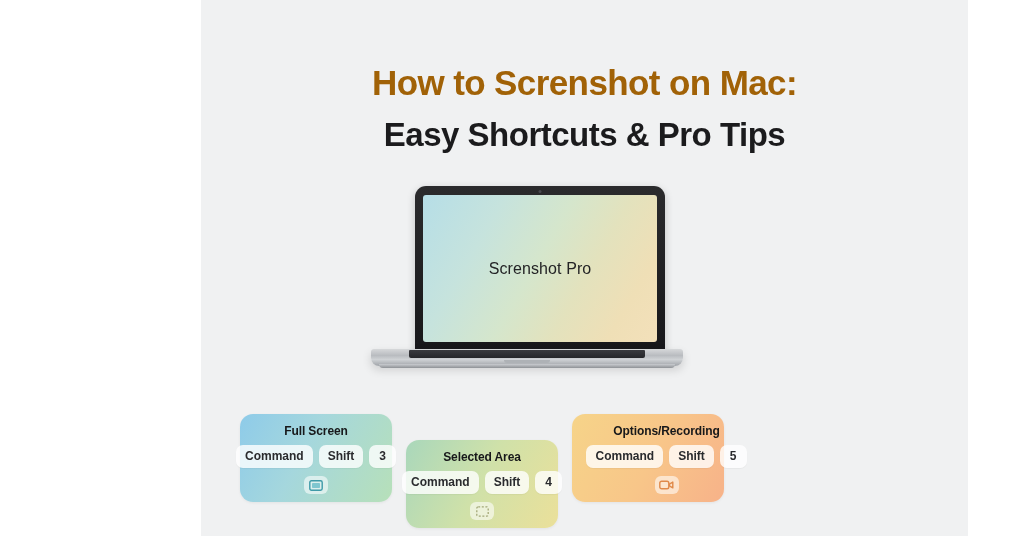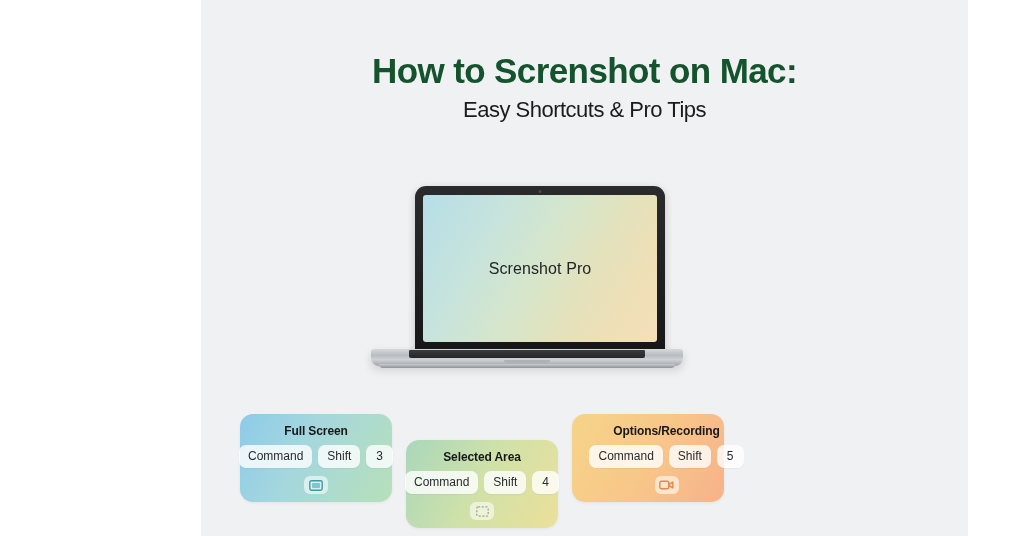--- a/index.html
+++ b/index.html
@@ -37,27 +37,27 @@
     position: absolute;
     left: 0;
     top: 50px;
     width: 767px;
     text-align: center;
   }
   .title-line1 {
     font-size: 35px;
     font-weight: 700;
     letter-spacing: -0.6px;
-    color: #14532d;
+    color: #a16207;
     line-height: 1.18;
-    margin: 0;
+    margin: 12px;
   }
   .title-line2 {
-    font-size: 22px;
-    font-weight: 400;
+    font-size: 33px;
+    font-weight: 700;
     letter-spacing: -0.5px;
     color: #1b1b1d;
     line-height: 1.2;
     margin: 6px 0 0 0;
   }
 
   
   .laptop {
     position: absolute;
     left: 170px;
@@ -181,20 +181,21 @@
     color: #17181a;
     letter-spacing: -0.1px;
     margin: 2px 0 7px 0;
     text-align: center;
   }
   .keys {
     display: flex;
     gap: 6px;
     align-items: flex-end;
     justify-content: center;
+    font-weight: bold;
   }
   .key {
     background: rgba(255,255,255,0.80);
     border-radius: 7px;
     font-size: 12px;
     color: #2a2b2e;
     padding: 5px 9px;
     line-height: 1.1;
     white-space: nowrap;
     box-shadow: 0 1px 1px rgba(0,0,0,0.04);

